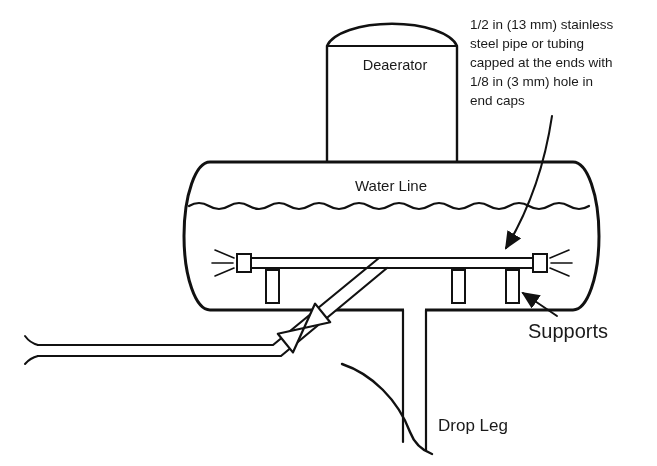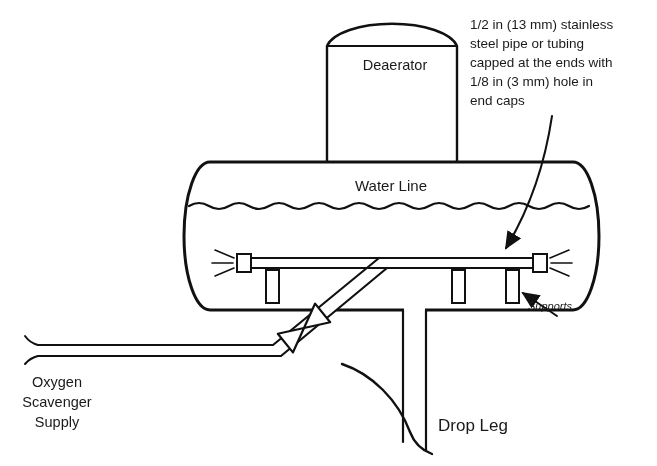--- a/index.html
+++ b/index.html
@@ -10,21 +10,21 @@
     background: #ffffff;
     font-family: "Liberation Sans", sans-serif;
     color: #1a1a1a;
     overflow: hidden;
   }
   .stage svg { position: absolute; left: 0; top: 0; }
   .label { position: absolute; white-space: nowrap; }
   .lbl-deaerator  { left: 327px; top: 57px;  width: 136px; text-align: center; font-size: 14.5px; }
   .lbl-waterline  { left: 321px; top: 177px; width: 140px; text-align: center; font-size: 15px; }
   .annotation     { left: 470px; top: 15px;  width: 190px; font-size: 13.5px; line-height: 19px; }
-  .lbl-supports   { left: 528px; top: 300px; font-size: 11px; font-style: italic; }
+  .lbl-supports   { left: 528px; top: 320px; font-size: 20px; }
   .oxygen-label   { left: 8px;   top: 372px; width: 98px;  text-align: center; font-size: 14.5px; line-height: 20px; }
   .lbl-dropleg    { left: 438px; top: 416px; font-size: 17px; }
 </style>
 </head>
 <body>
 
 <div class="stage">
 
   <svg width="657" height="466" viewBox="0 0 657 466">
     <defs>
@@ -97,21 +97,16 @@
   <div class="label annotation">
     <div>1/2 in (13 mm) stainless</div>
     <div>steel pipe or tubing</div>
     <div>capped at the ends with</div>
     <div>1/8 in (3 mm) hole in</div>
     <div>end caps</div>
   </div>
 
   <div class="label lbl-supports">Supports</div>
 
-  <div class="label oxygen-label">
-    <div>Oxygen</div>
-    <div>Scavenger</div>
-    <div>Supply</div>
-  </div>
 
   <div class="label lbl-dropleg">Drop Leg</div>
 
 </div>
 
 </body></html>

